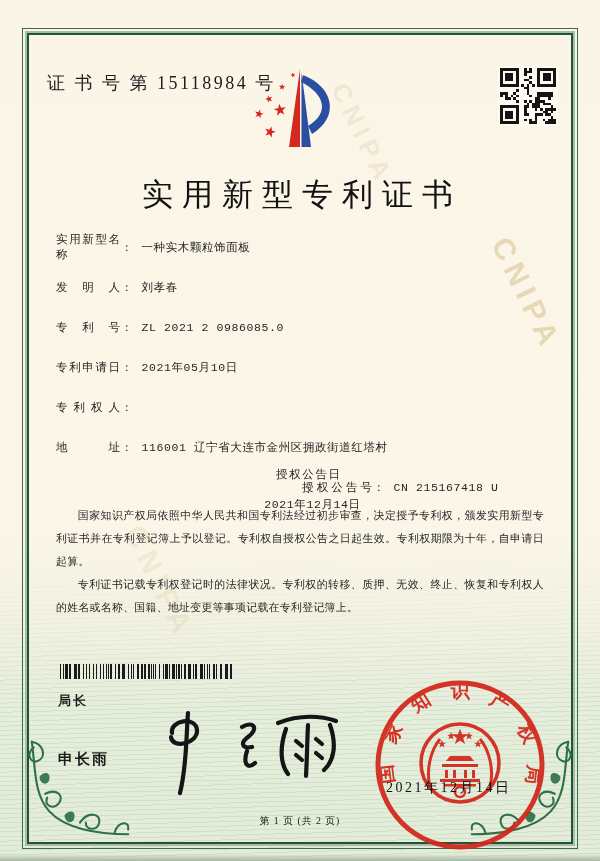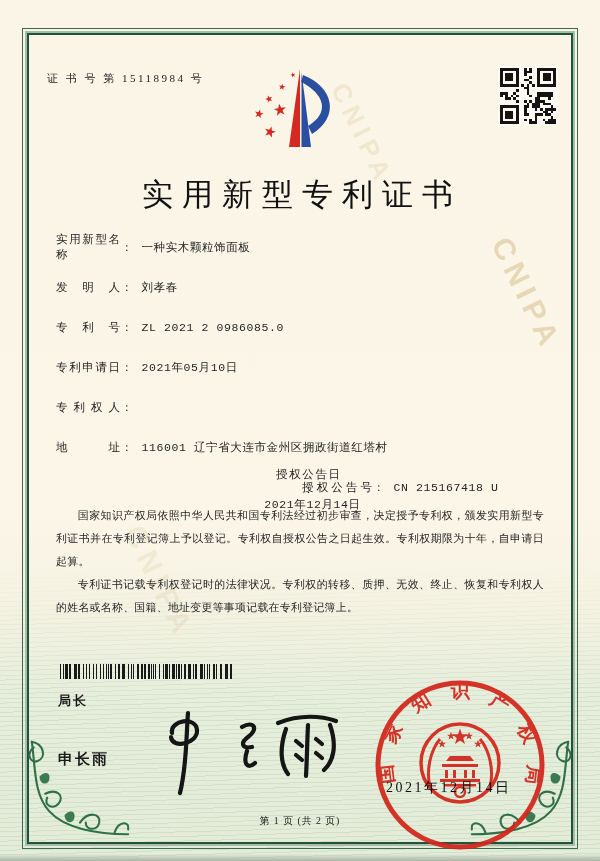--- a/index.html
+++ b/index.html
@@ -15,21 +15,21 @@
   
   .frame{position:absolute;left:22px;top:28px;right:22px;bottom:12px;border:1px solid #3a6b4c;padding:2px;}
   .frame-mid{width:100%;height:100%;border:2px solid #a7bcab;box-sizing:border-box;padding:0;}
   .frame-in{width:100%;height:100%;border:2px solid #1f5438;box-sizing:border-box;}
   
   .wm{position:absolute;font-family:"Liberation Sans",sans-serif;font-weight:700;letter-spacing:6px;color:#c9a86a;transform-origin:left top;pointer-events:none;}
   .wm1{left:515px;top:232px;font-size:30px;opacity:.38;transform:rotate(64deg);}
   .wm2{left:352px;top:78px;font-size:26px;opacity:.18;transform:rotate(64deg);}
   .wm3{left:148px;top:520px;font-size:30px;opacity:.15;transform:rotate(64deg);}
   
-  .cert-no{position:absolute;left:47px;top:71px;font-size:11px;letter-spacing:2.5px;color:#1d1d1d;}
+  .cert-no{position:absolute;left:47px;top:71px;font-size:18px;letter-spacing:2.5px;color:#1d1d1d;}
   .logo{position:absolute;left:248px;top:62px;width:92px;height:90px;}
   .qr{position:absolute;left:498px;top:66px;width:60px;height:60px;background:#fcfaf3;padding:2px;box-sizing:border-box;}
   .title{position:absolute;left:4px;right:0;top:158px;text-align:center;font-size:31px;font-weight:400;letter-spacing:9px;color:#111;margin-top:16px;}
   
   .fields{position:absolute;left:56px;top:227px;right:40px;font-family:Liberation Mono, monospace;}
   .frow{height:40px;display:flex;align-items:center;font-size:11.5px;color:#262626;}
   .flabel{display:inline-block;width:64px;text-align:justify;text-align-last:justify;letter-spacing:0;}
   .fcolon{display:inline-block;margin-left:1px;}
   .fvalue{margin-left:9px;letter-spacing:.6px;}
   .grant-row{position:relative;flex-direction:column;}

